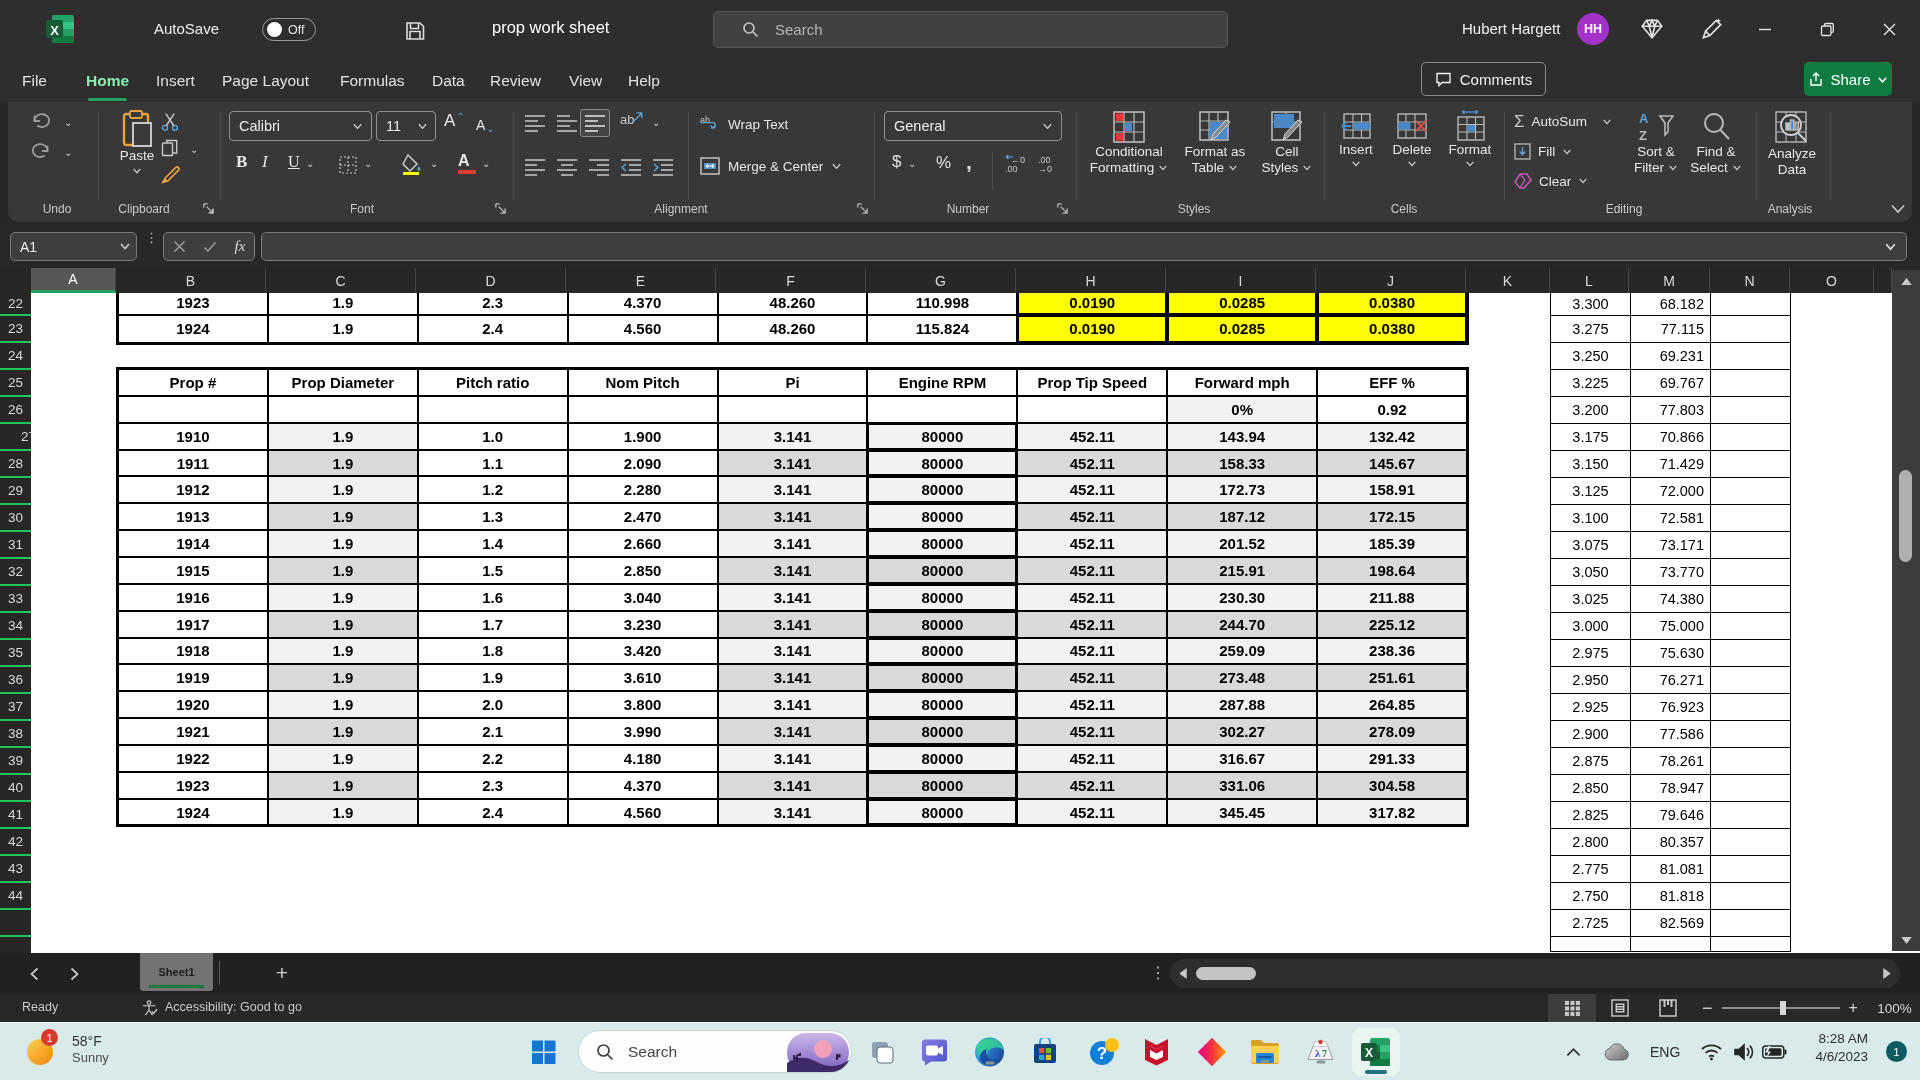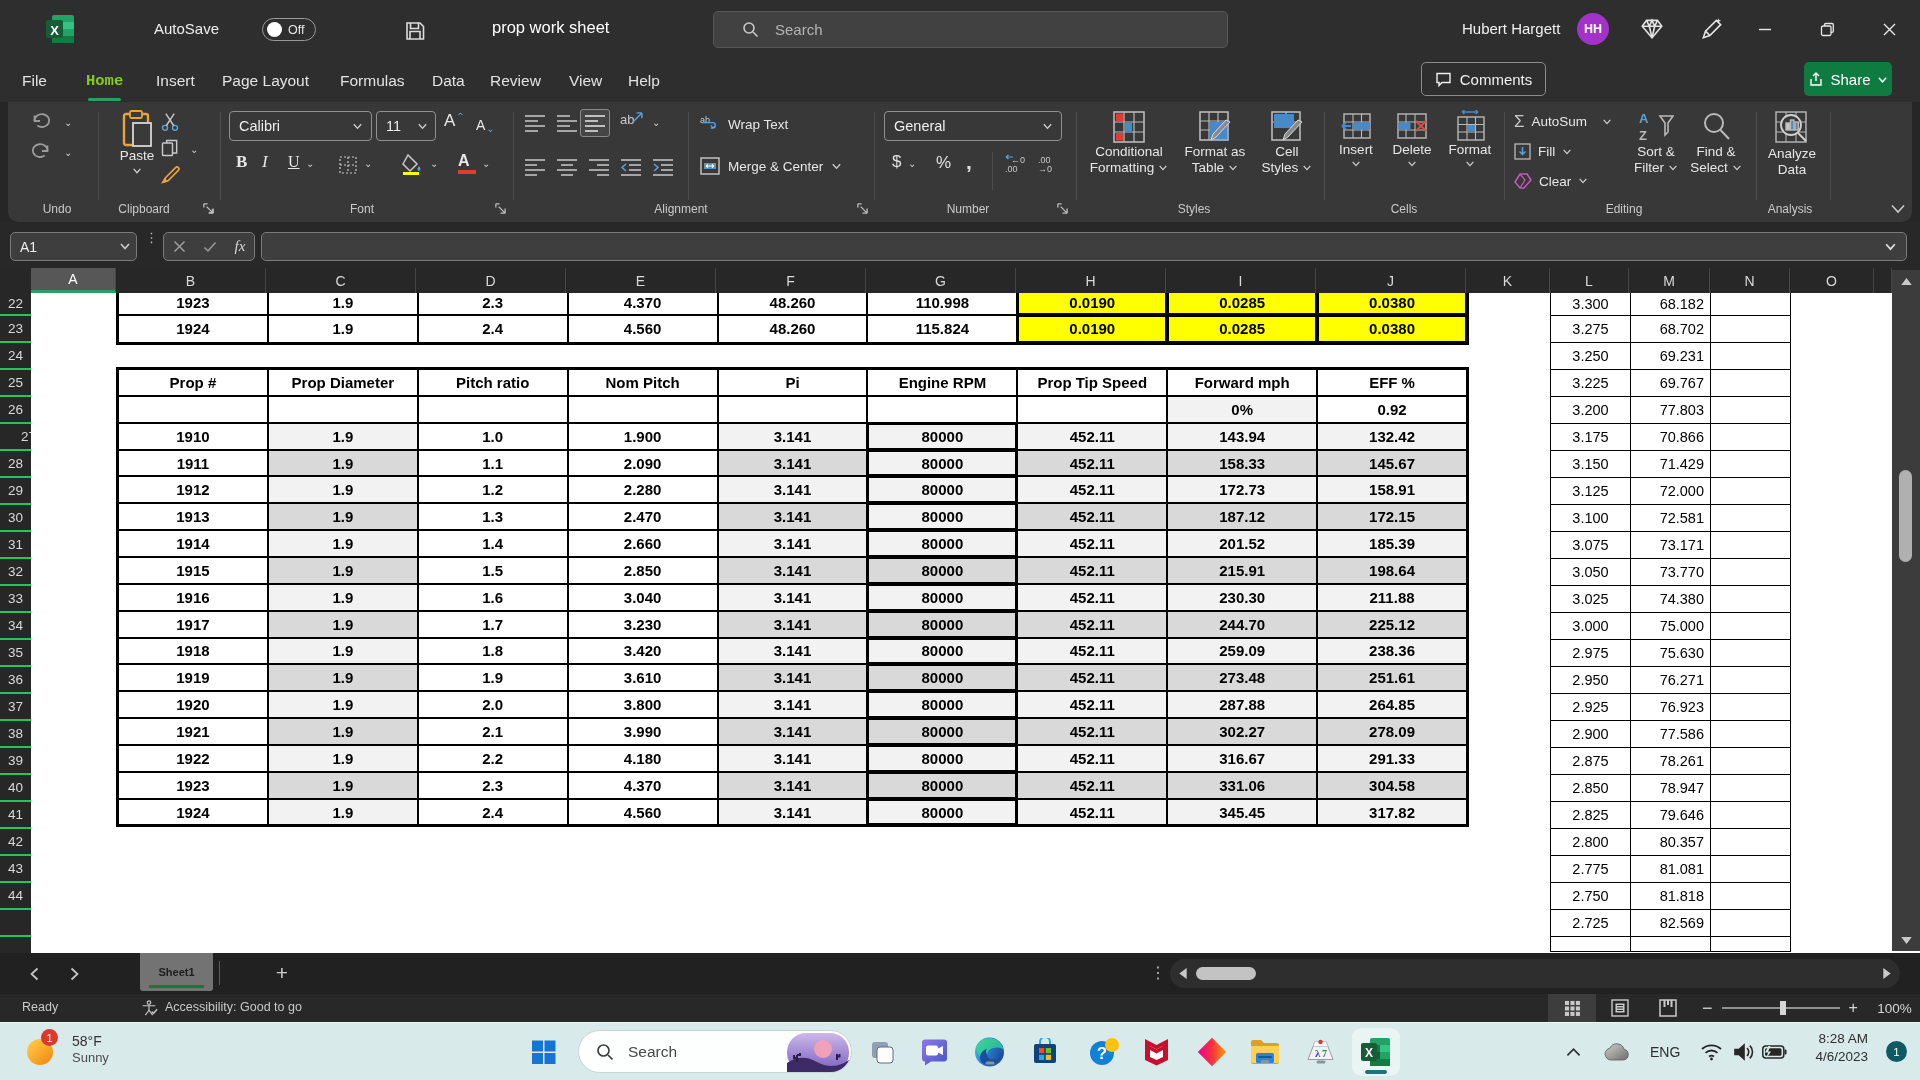--- a/index.html
+++ b/index.html
@@ -21,21 +21,21 @@
   #search-box .mag { margin-left:28px; }
   #search-box .ph { color:#b4b4b4; font-size:15px; margin-left:16px; }
   #user-name { position:absolute; left:1462px; top:20px; color:#f0f0f0; font-size:15px; }
   #avatar { position:absolute; left:1577px; top:13px; width:32px; height:32px; border-radius:50%; background:#a333c8; color:#fff; font-size:12.5px; font-weight:bold; display:flex; align-items:center; justify-content:center; }
   .tb-ico { position:absolute; top:16px; width:26px; height:26px; display:flex; align-items:center; justify-content:center; color:#e3e3e3; }
   #win-min,#win-max,#win-close { position:absolute; top:0; width:46px; height:58px; display:flex; align-items:center; justify-content:center; color:#e8e8e8; }
 
   
   #tabrow { position:absolute; left:0; top:58px; width:1920px; height:44px; background:#2e2e2e; }
   .rtab { position:absolute; top:8px; height:30px; display:flex; align-items:center; color:#e2e2e2; font-size:15.5px; }
-  .rtab.active { color:#84cc16; font-weight:bold;font-family:Liberation Mono, monospace; }
+  .rtab.active { color:#86efac; font-weight:bold; }
   .rtab.active::after { content:""; position:absolute; left:2px; right:2px; bottom:-5px; height:3px; background:#27a15f; border-radius:2px; }
   #comments-btn { position:absolute; left:1421px; top:62px; width:125px; height:34px; border:1px solid #8b8b8b; border-radius:5px; color:#f0f0f0; font-size:15px; display:flex; align-items:center; justify-content:center; gap:8px; background:#2e2e2e; }
   #share-btn { position:absolute; left:1804px; top:62px; width:88px; height:34px; background:#0f7b41; border-radius:5px; color:#fff; font-size:15px; display:flex; align-items:center; justify-content:center; gap:6px; }
 
   
   #ribbon { position:absolute; left:8px; top:102px; width:1904px; height:120px; background:#383838; border-radius:0 0 10px 10px; }
   .rgroup-label { position:absolute; bottom:6px; color:#c9c9c9; font-size:12px; text-align:center; }
   .rsep { position:absolute; top:10px; bottom:22px; width:1px; background:#4d4d4d; }
   .launcher { position:absolute; bottom:7px; width:13px; height:13px; color:#bdbdbd; }
   .chev { color:#cfcfcf; font-size:10px; }
@@ -795,21 +795,21 @@
           <div class="cell shade-l gcol">80000</div>
           <div class="cell shade-l">452.11</div>
           <div class="cell shade-l">345.45</div>
           <div class="cell shade-l">317.82</div>
         </div>
       <div class="xtable" id="side-table" style="left: 1519px; top: 0px; width: 241px; padding: 0px 1px 1px; gap: 1px; grid-template-columns: 1fr 1fr 1fr; grid-template-rows: 22px repeat(23, 26px) 14px;">
           <div class="cell l">3.300</div>
           <div class="cell m">68.182</div>
           <div class="cell n"></div>
           <div class="cell l">3.275</div>
-          <div class="cell m">68.702</div>
+          <div class="cell m">77.115</div>
           <div class="cell n"></div>
           <div class="cell l">3.250</div>
           <div class="cell m">69.231</div>
           <div class="cell n"></div>
           <div class="cell l">3.225</div>
           <div class="cell m">69.767</div>
           <div class="cell n"></div>
           <div class="cell l">3.200</div>
           <div class="cell m">77.803</div>
           <div class="cell n"></div>

